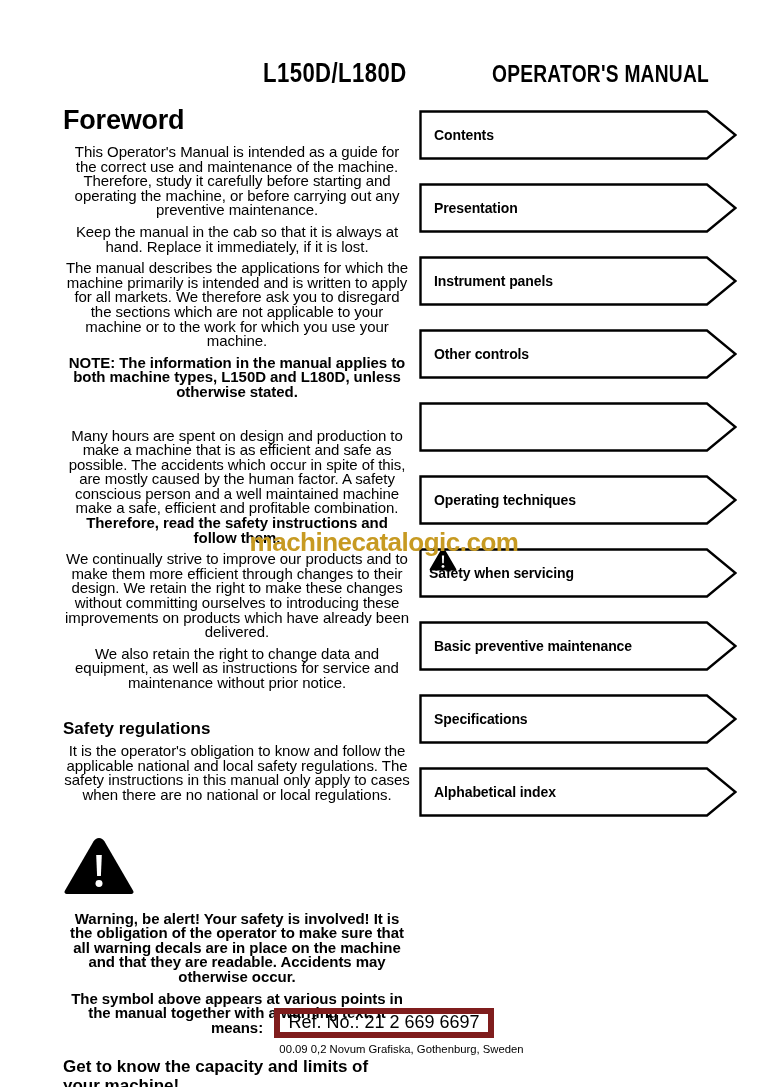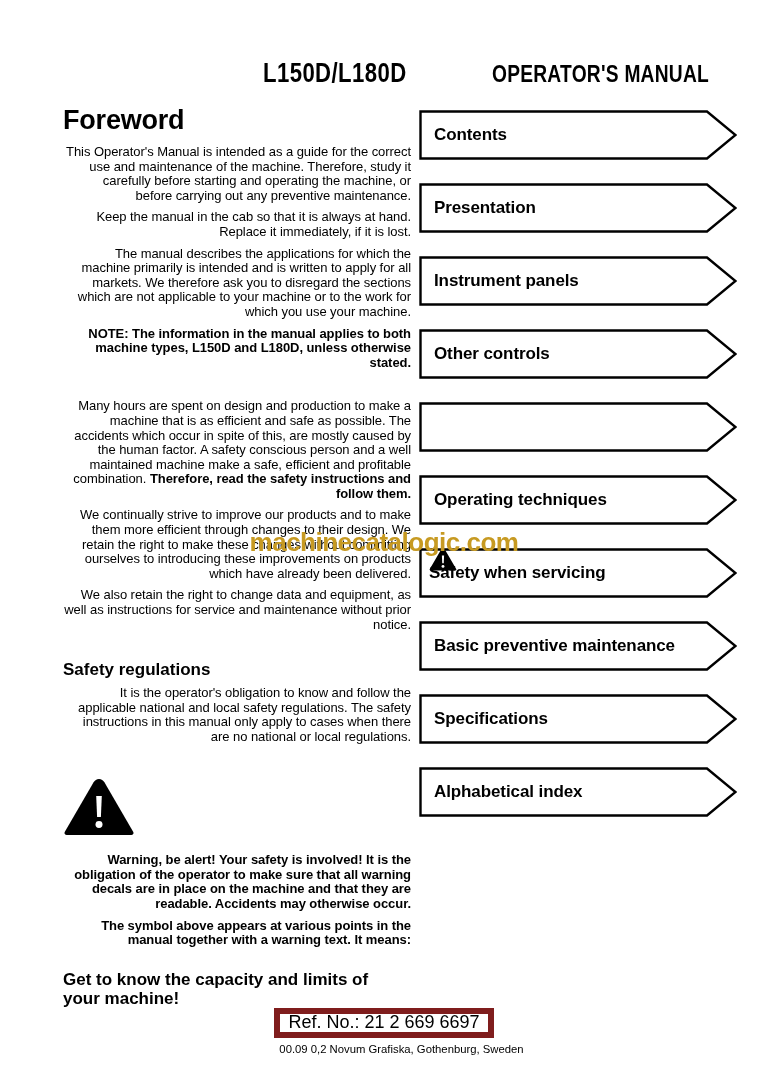--- a/index.html
+++ b/index.html
@@ -64,24 +64,24 @@
     margin: 0 0 11px 0;
     letter-spacing: -0.2px;
   }
   .h2 {
     font-size: 17px;
     font-weight: bold;
     line-height: 1.1;
     margin: 0 4px 6px 0;
   }
   .para {
-    font-size: 13px;
+    font-size: 15px;
     line-height: 14.6px;
     margin: 0 0 7px 0;
-    text-align: right;
+    text-align: center;
     letter-spacing: -0.06px;
   }
   .para.bold {
     font-weight: bold;
   }
   .para b { font-weight: bold; }
   .gap-lg { height: 22px; }
   .gap-md { height: 16px; }
 
   
@@ -109,21 +109,21 @@
     top: 0;
     display: block;
   }
   .tab-label {
     position: absolute;
     left: 15px;
     top: 0;
     height: 50px;
     display: flex;
     align-items: center;
-    font-size: 17px;
+    font-size: 14px;
     font-weight: bold;
     letter-spacing: -0.1px;
     white-space: nowrap;
   }
   .tab-label.with-icon {
     left: 10px;
   }
   .tab-icon {
     width: 28px;
     height: 23px;

